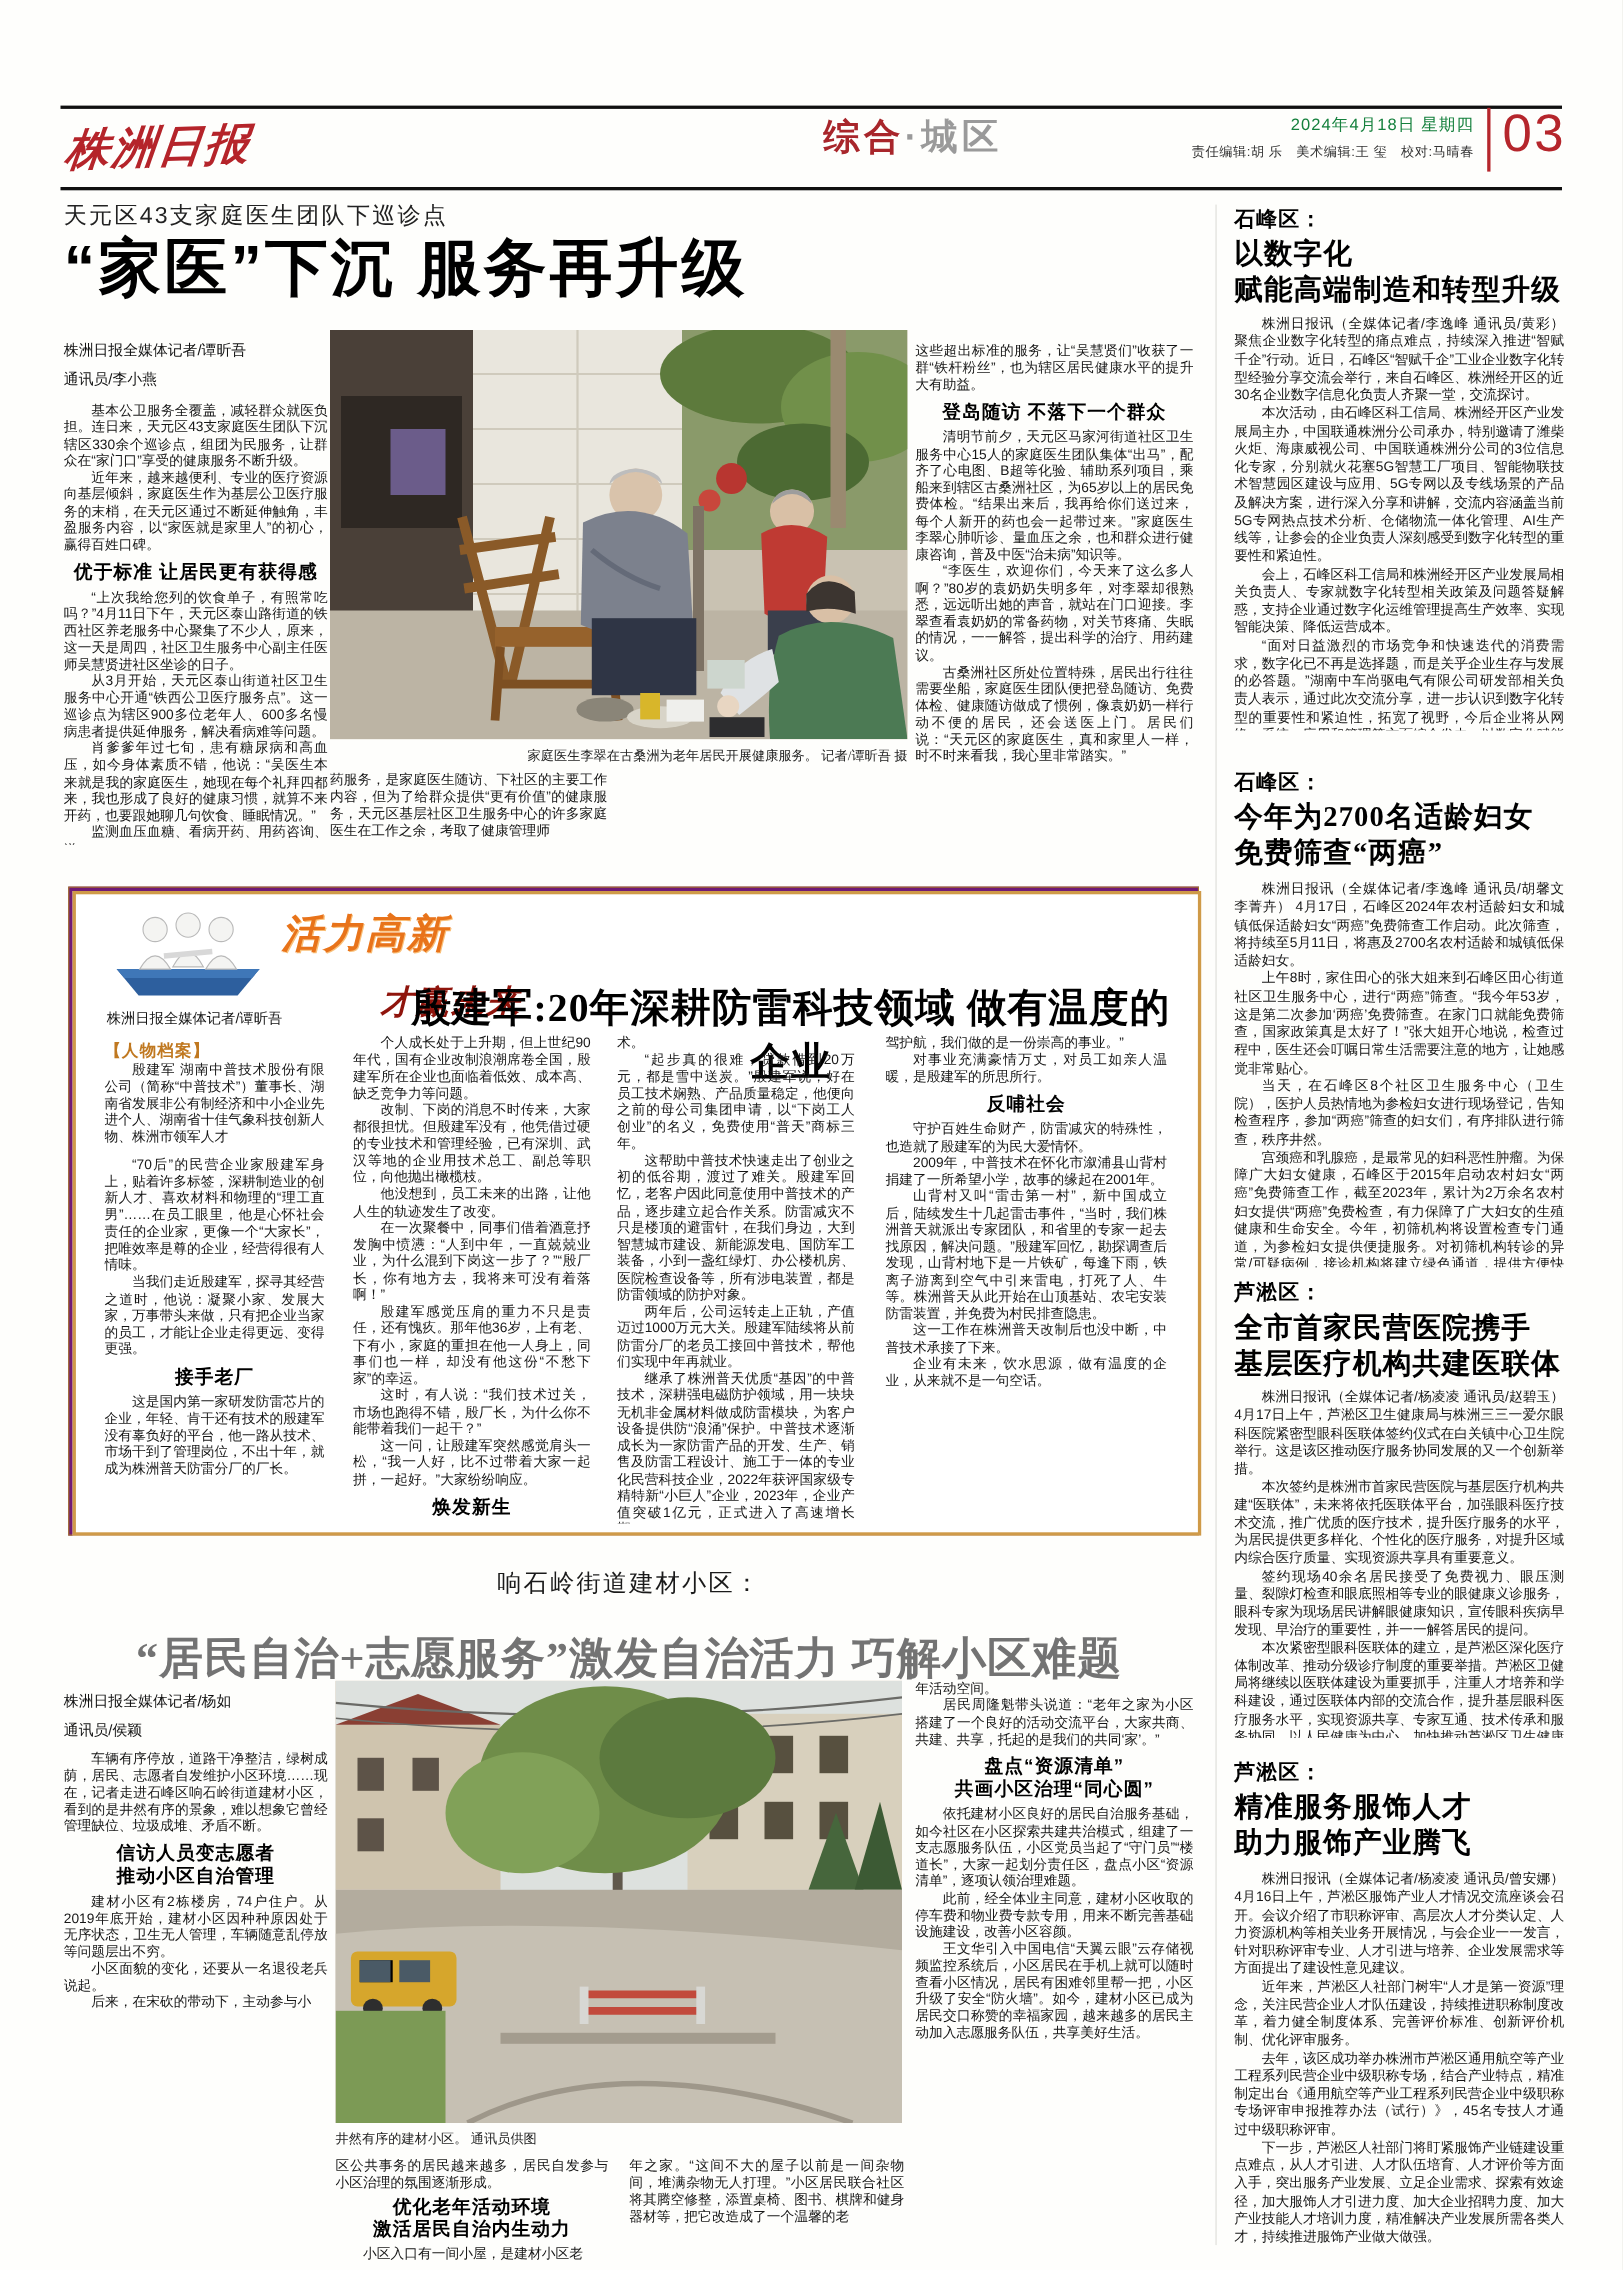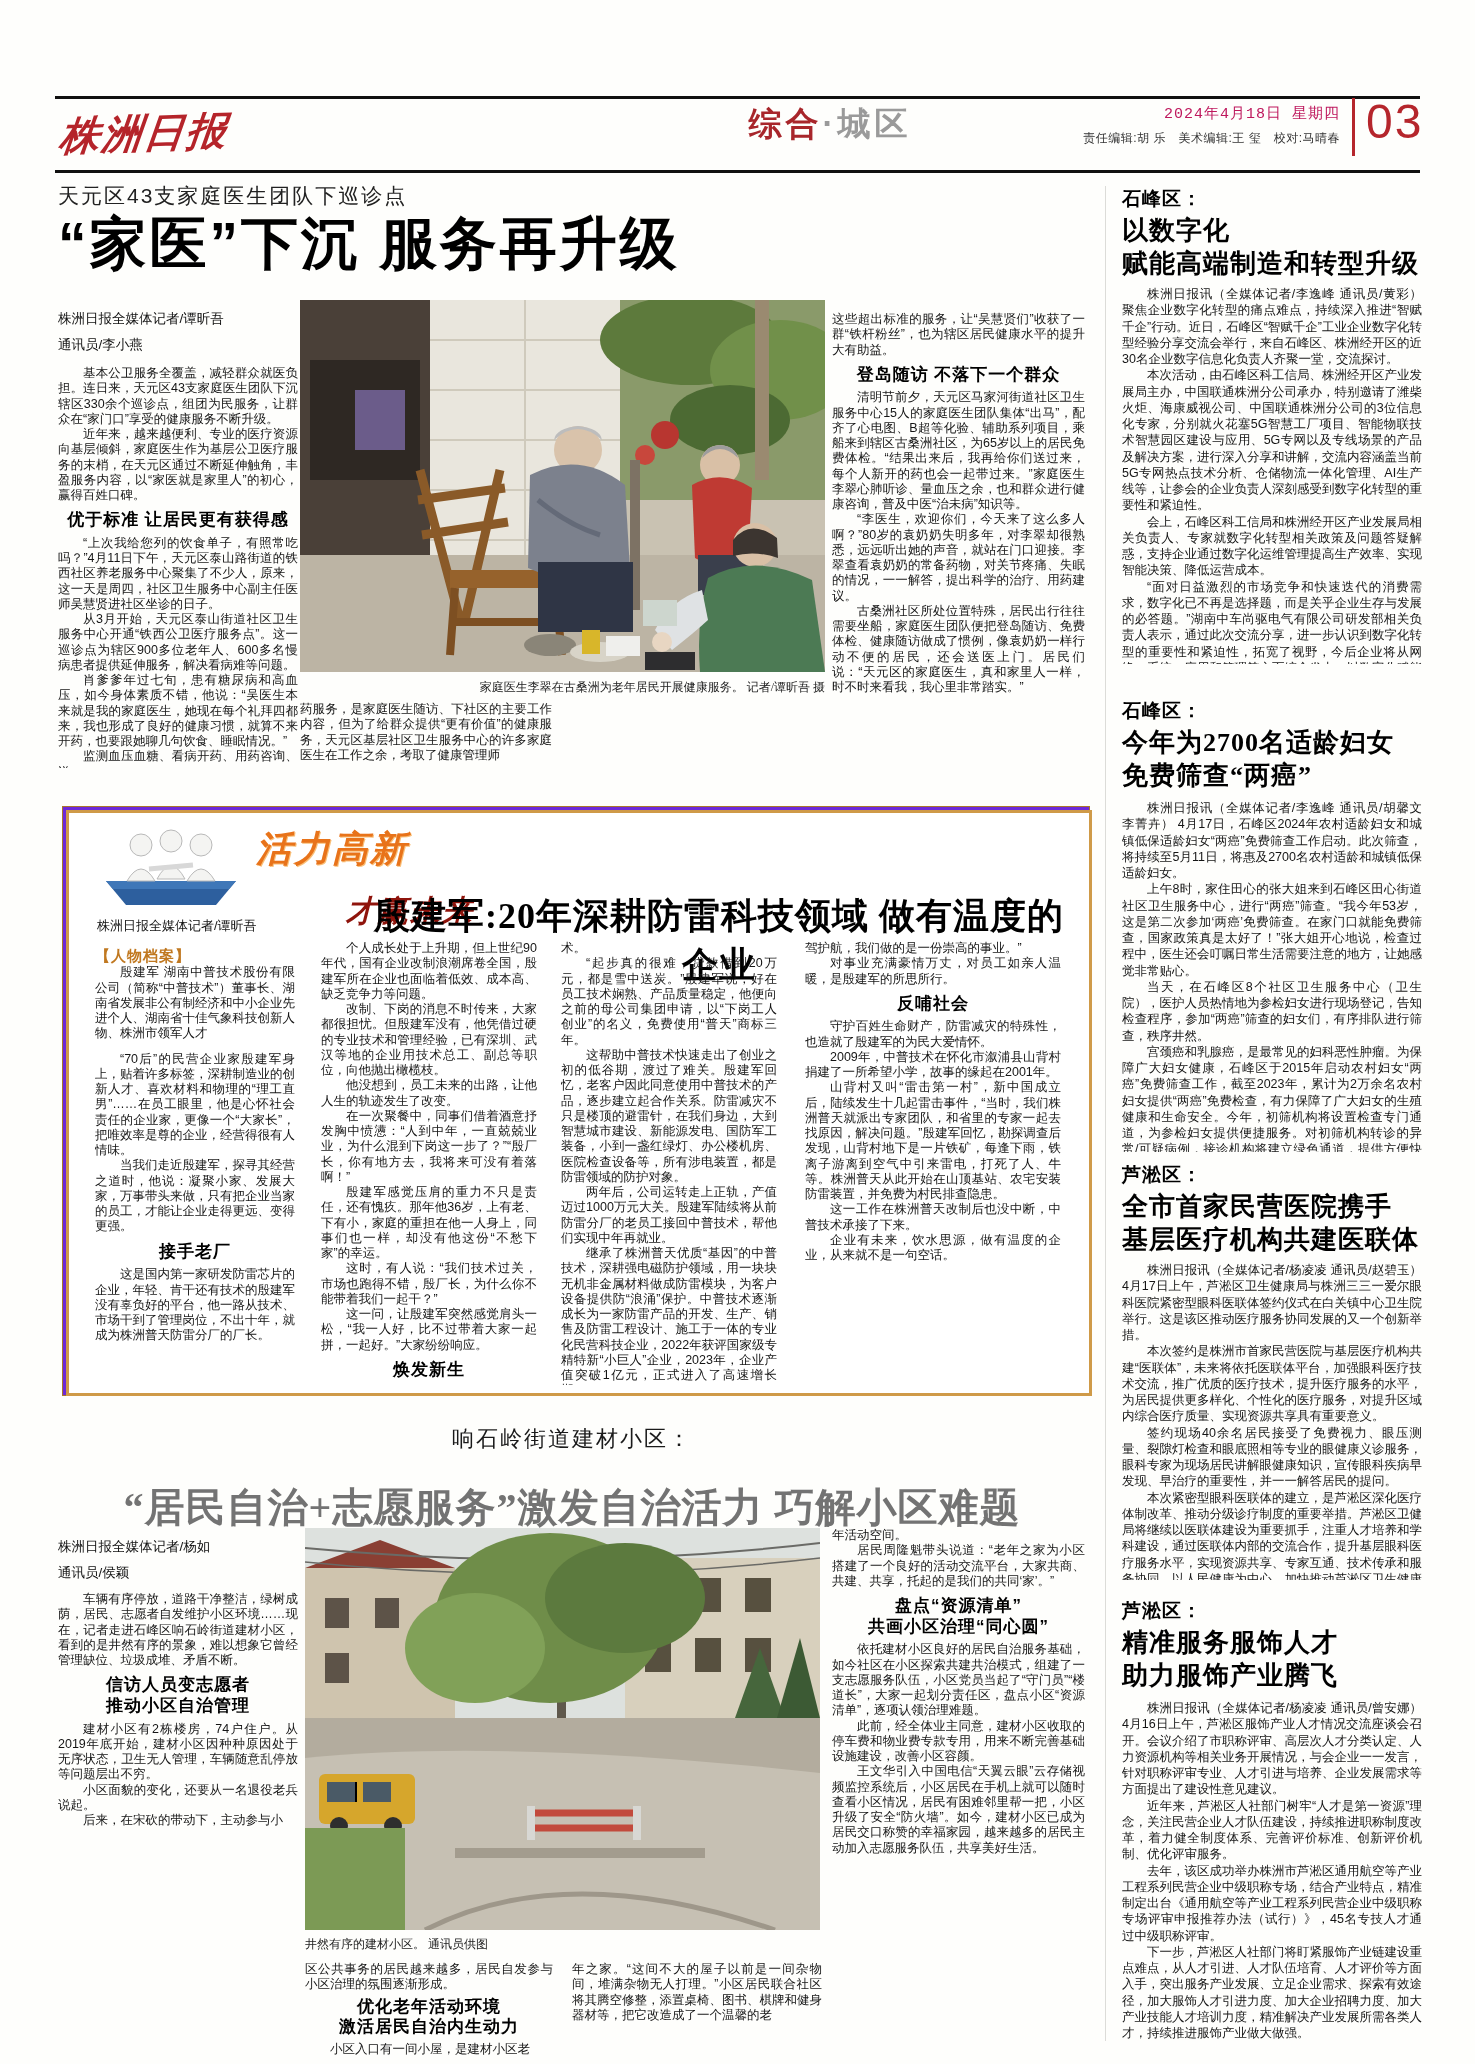--- a/index.html
+++ b/index.html
@@ -6,38 +6,38 @@
   .page{position:relative;width:1475px;height:2064px;background:#fefefc;overflow:hidden;
         font-family:"Liberation Sans","DejaVu Sans",sans-serif;color:#141414;}
   .abs{position:absolute;}
   .rule{position:absolute;background:#101010;}
   
   .masthead{font-family:"Liberation Serif","DejaVu Serif",serif;font-style:italic;font-weight:900;
             font-size:40px;color:#b5242a;transform:skewX(-8deg) rotate(-2deg);letter-spacing:2px;}
   .section-title{font-size:33px;font-weight:800;letter-spacing:4px;text-align:center;}
   .section-title .red{color:#a8262b;}
   .section-title .gray{color:#9a9a9a;}
-  .dateline{font-size:15px;color:#be185d;text-align:right;letter-spacing:1px;font-family:Liberation Mono, monospace;}
+  .dateline{font-size:15px;color:#15803d;text-align:right;letter-spacing:1px;}
   .editors{font-size:12px;color:#333;text-align:right;margin-top:7px;letter-spacing:0.5px;}
   .pagenum{font-size:48px;color:#b5262c;letter-spacing:2px;}
   .redbar{position:absolute;background:#b5262c;}
   
   .kicker{font-size:21px;color:#222;letter-spacing:2px;text-align:right;}
   .headline-a{font-size:57px;font-weight:900;letter-spacing:3px;color:#000;}
   .byline{font-size:13.5px;line-height:1.9;color:#111;}
   .col{position:absolute;font-size:12.5px;line-height:1.22;text-align:justify;color:#151515;overflow:hidden;}
   .col p{margin:0;text-indent:2em;}
   .col p.cont{text-indent:0;}
   .sub{font-size:17px;font-weight:700;text-align:center;text-indent:0 !important;
        margin:7px 0 5px;letter-spacing:1px;color:#000;}
   .caption{font-family:"Liberation Serif","DejaVu Serif",serif;font-size:12px;color:#222;}
   
   .photo{position:absolute;overflow:hidden;background:#cfc8ba;}
   
-  .feature{position:absolute;border:1px solid #a9752c;padding:3px;background:#6d28d9;}
+  .feature{position:absolute;border:1px solid #a9752c;padding:3px;background:#701a75;}
   .feature-in{position:relative;border:3px solid #cf9a48;width:1020px;height:580px;background:#fff;}
   .f-headline{position:absolute;font-family:"Liberation Serif","DejaVu Serif",serif;
               font-weight:700;font-size:36px;letter-spacing:1px;text-align:center;color:#000;}
   .logo-txt1{font-size:36px;font-weight:900;font-style:italic;color:#e8731a;
              text-shadow:1px 1px 0 #f9c07a;letter-spacing:2px;}
   .logo-txt2{font-size:30px;font-weight:900;font-style:italic;color:#8f140c;letter-spacing:2px;}
   .profile-tag{color:#c07820;font-weight:700;font-size:15px;letter-spacing:1px;}
   
   .sb-kicker{font-size:19px;font-weight:700;color:#000;letter-spacing:1px;}
   .sb-title{font-family:"Liberation Serif","DejaVu Serif",serif;font-size:26px;font-weight:700;

